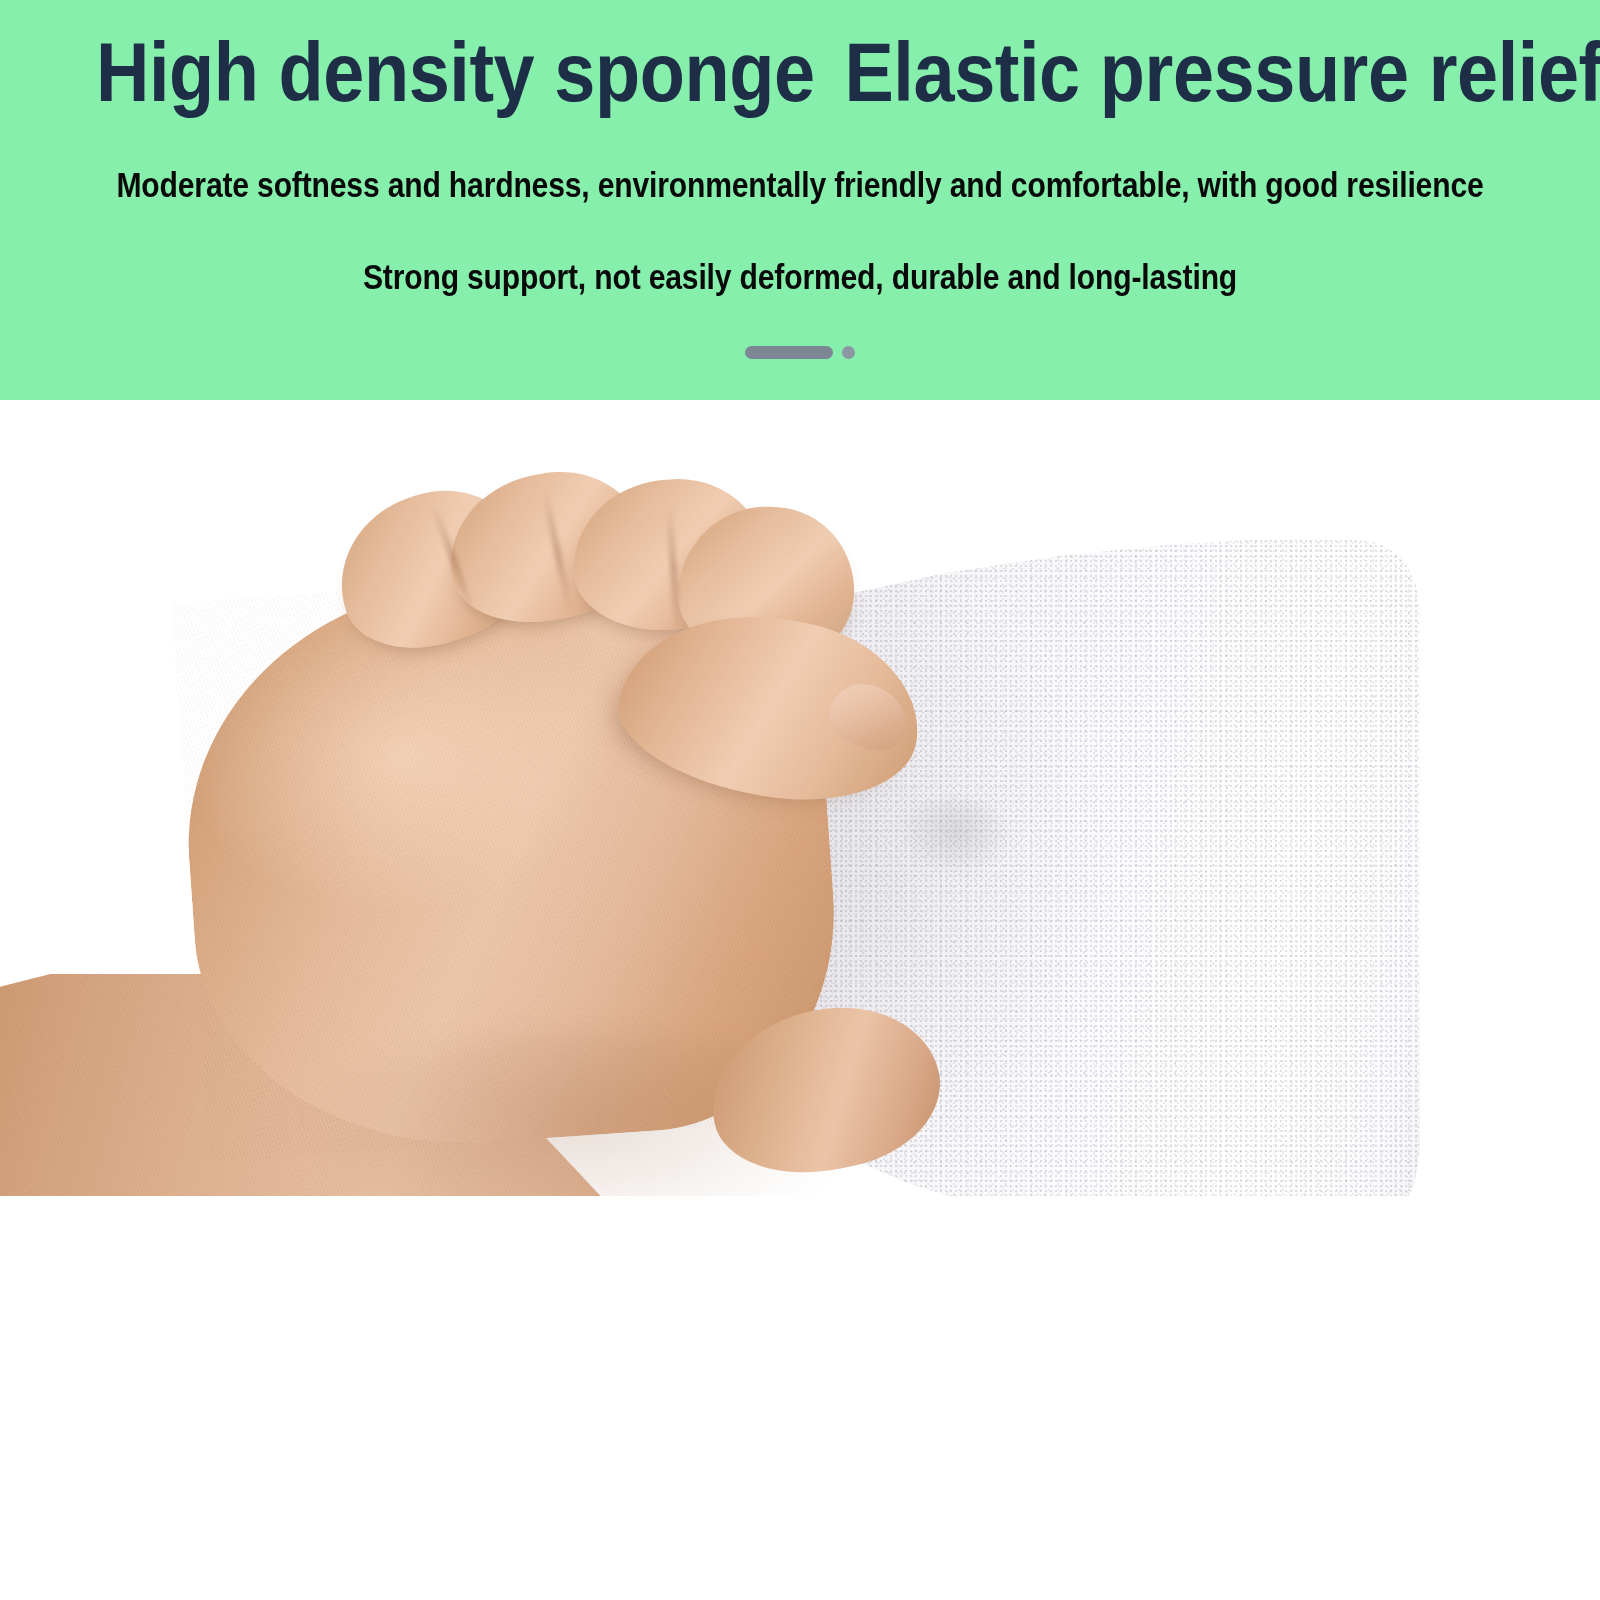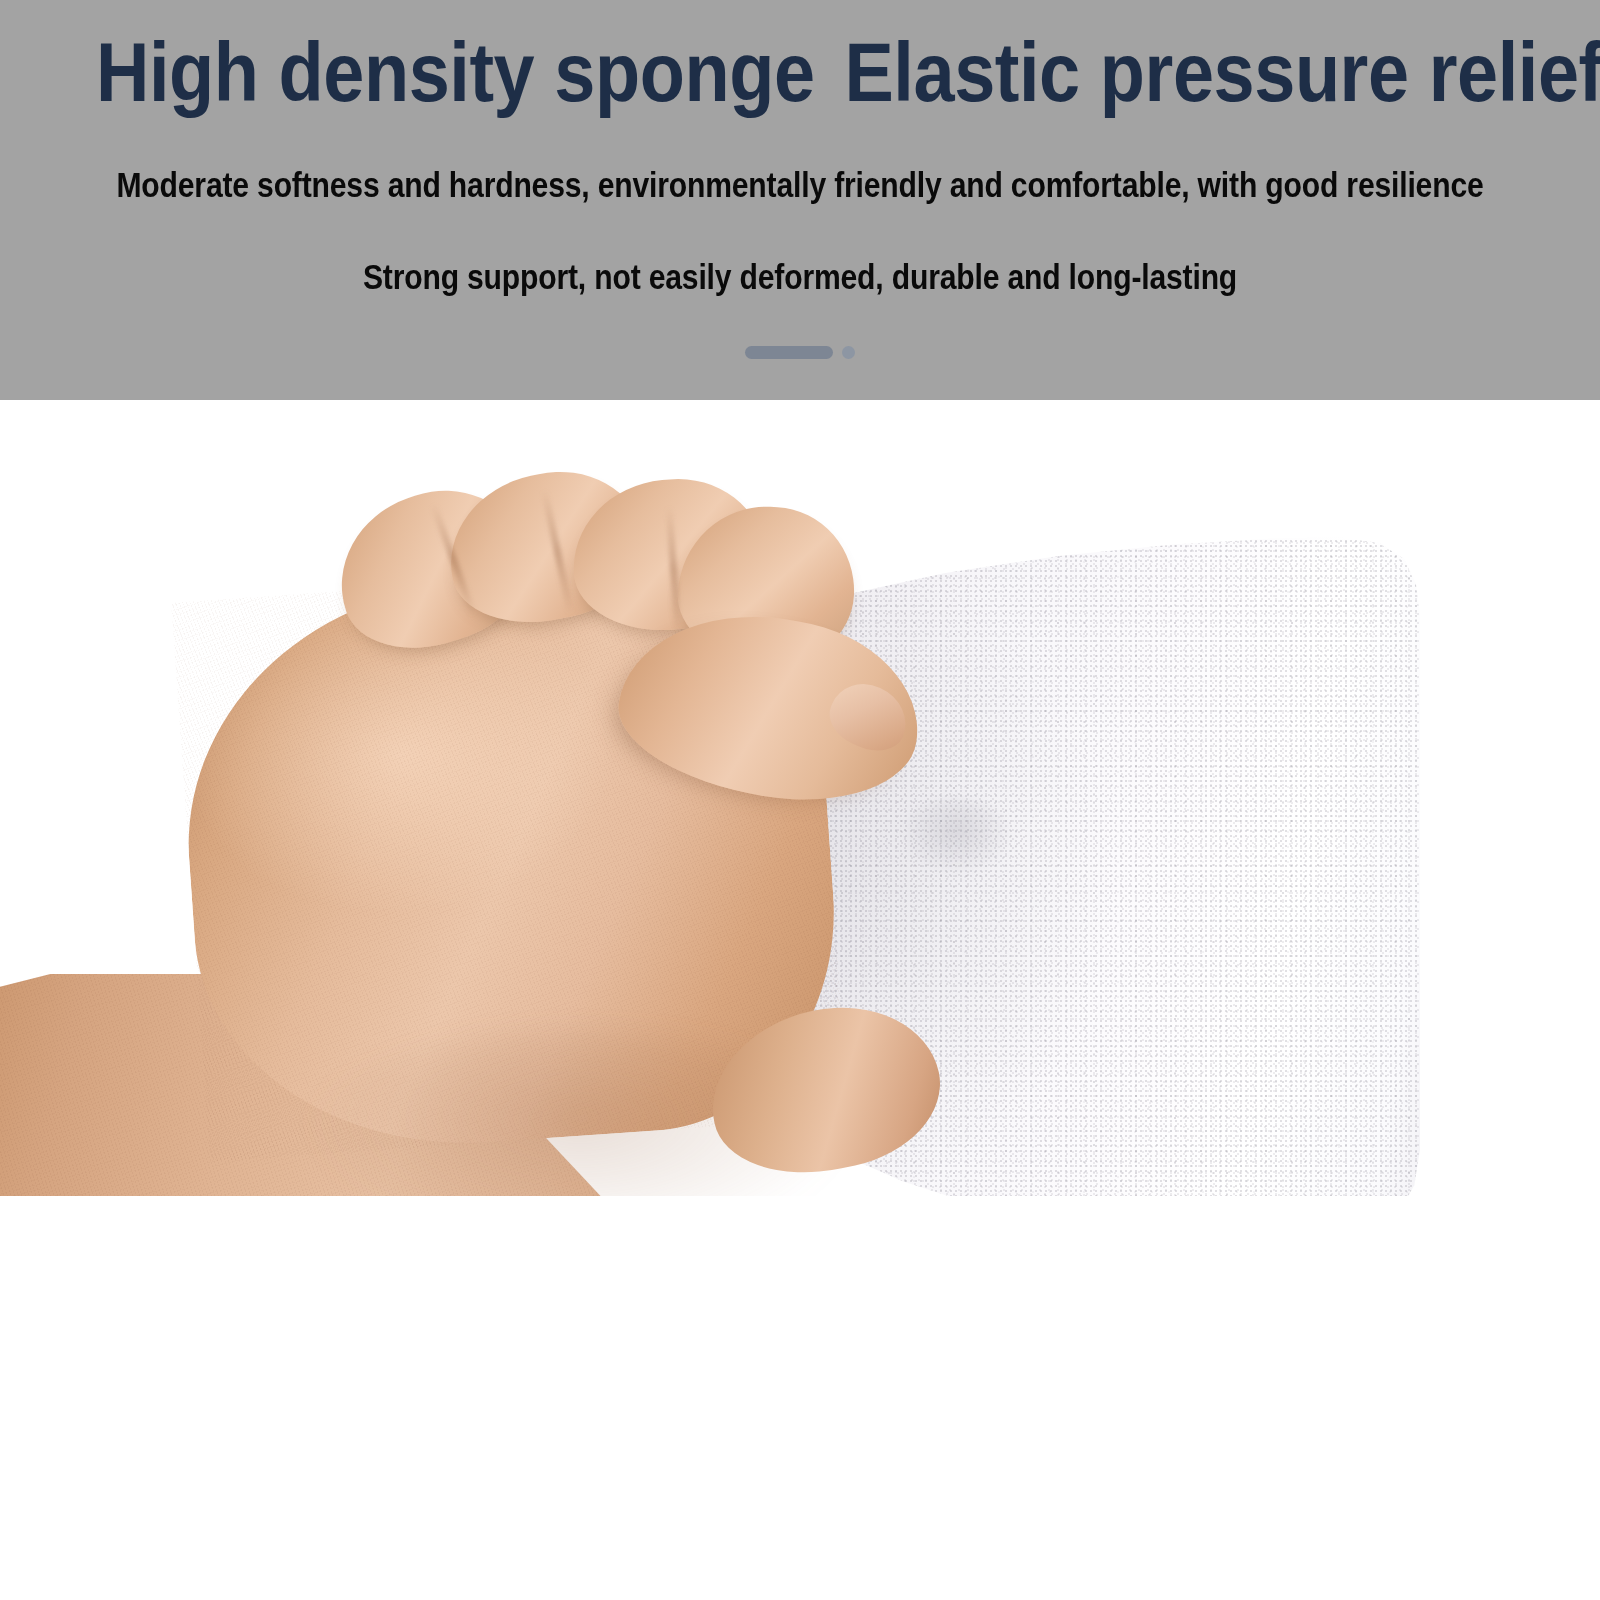--- a/index.html
+++ b/index.html
@@ -4,21 +4,21 @@
 <style>
   html, body {
     margin: 0;
     padding: 0;
     background: #ffffff;
   }
   #page {
     position: relative;
     width: 1600px;
     height: 1196px;
-    background: #a3a3a3;
+    background: #86efac;
     overflow: hidden;
     font-family: "Liberation Sans", sans-serif;
     -webkit-font-smoothing: antialiased;
   }
 
   
   .headline {
     position: absolute;
     top: 20px;
     left: 0;

